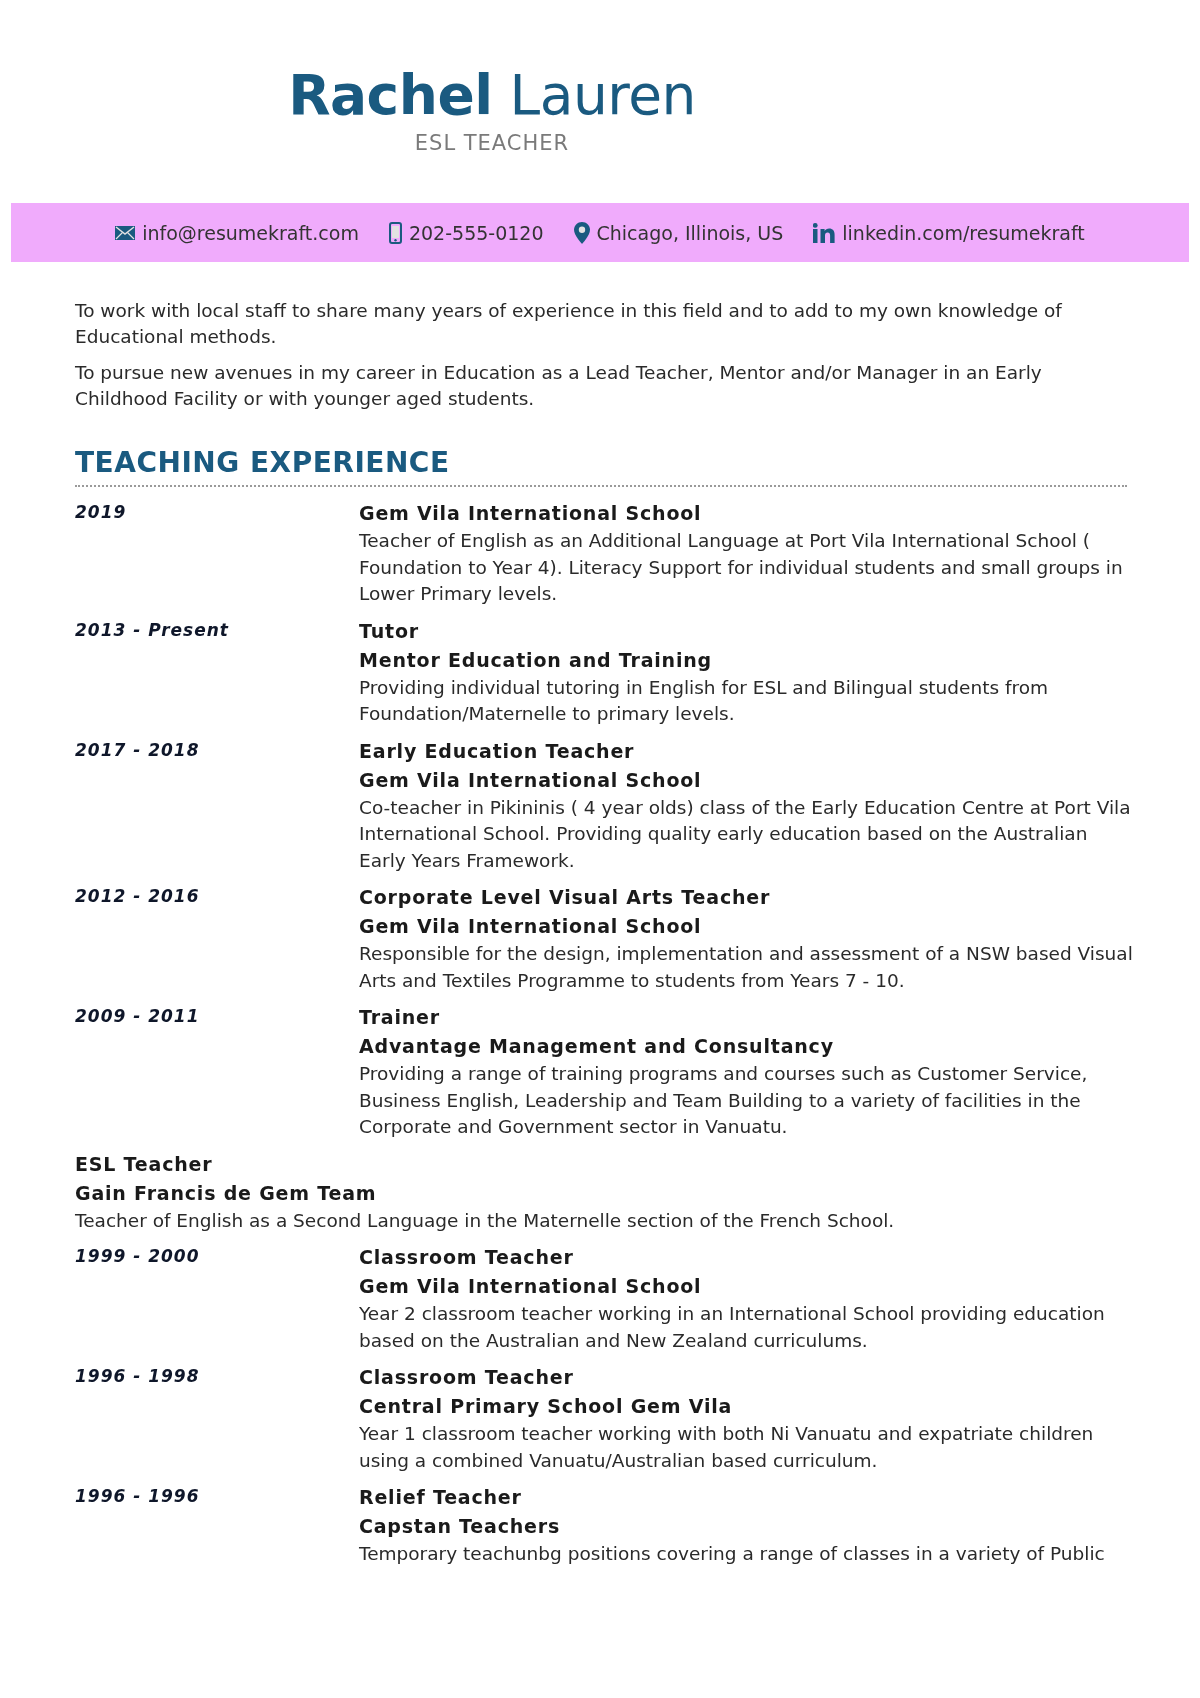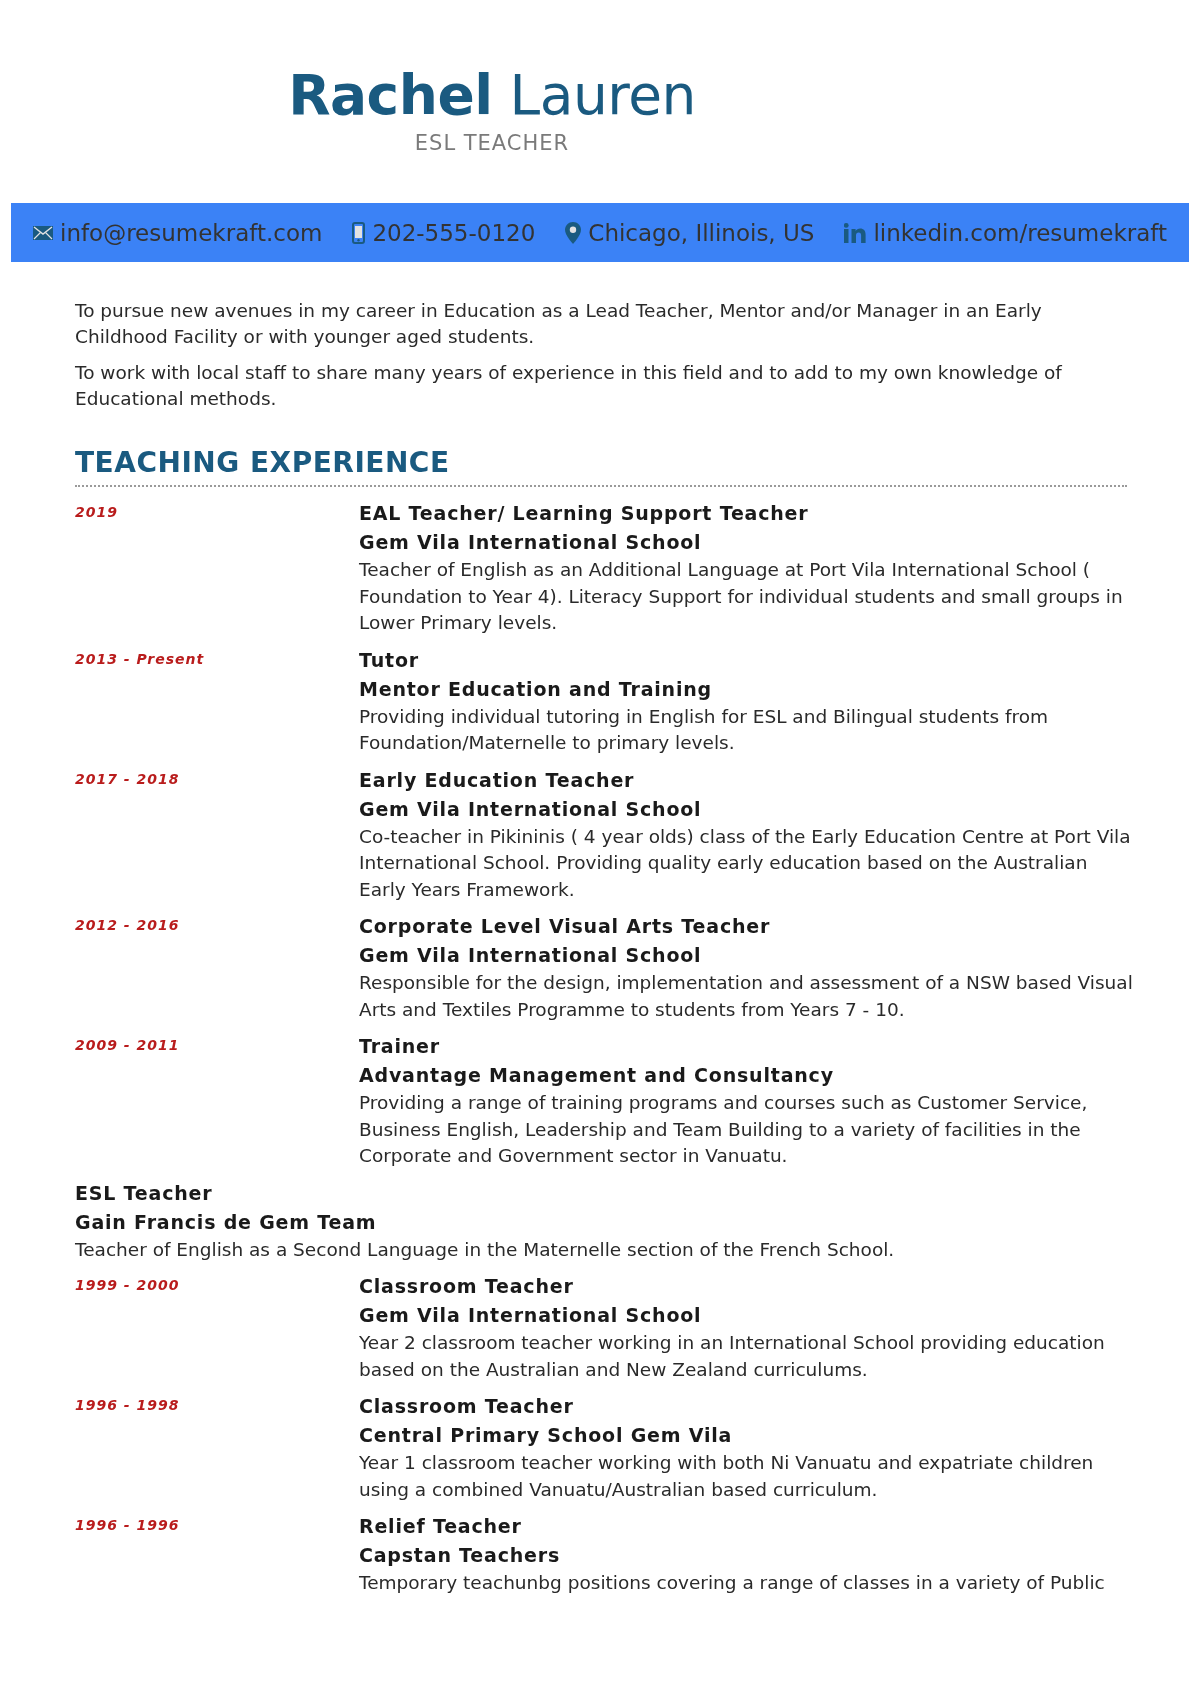--- a/index.html
+++ b/index.html
@@ -5,34 +5,34 @@
     * { box-sizing: border-box; margin: 0; padding: 0; }
     html, body { width: 1200px; height: 1698px; background: #ffffff; overflow: hidden; }
     body { font-family: "DejaVu Sans", "Liberation Sans", sans-serif; color: #222222; position: relative; }
 
     .header { position: absolute; top: 62px; left: 0; width: 984px; text-align: center; }
     .name { font-size: 55px; line-height: 66px; color: #1a5a80; letter-spacing: -0.5px; }
     .name .first { font-weight: bold; }
     .name .last { font-weight: normal; }
     .role { font-size: 21px; line-height: 26px; color: #7a7a7a; letter-spacing: 1px; margin-top: 2px; }
 
-    .contact-bar { position: absolute; top: 203px; left: 11px; width: 1178px; height: 59px; background: #3b82f6;
-      display: flex; align-items: center; justify-content: center; gap: 30px; font-size: 23px; color: #333333; text-align: center; }
+    .contact-bar { position: absolute; top: 203px; left: 11px; width: 1178px; height: 59px; background: #f0abfc;
+      display: flex; align-items: center; justify-content: center; gap: 30px; font-size: 19px; color: #333333; text-align: center; }
     .contact-item { display: flex; align-items: center; gap: 7px; white-space: nowrap; }
     .contact-item svg { display: block; }
 
     .objective { position: absolute; top: 298px; left: 75px; width: 1060px; font-size: 18.5px; line-height: 26px; color: #2a2a2a; }
     .objective p { margin-bottom: 10px; }
 
     .section-title { position: absolute; top: 446px; left: 75px; font-size: 28px; color: #1a5a80; letter-spacing: 0.5px; line-height: 34px; }
     .section-rule { position: absolute; top: 485px; left: 75px; width: 1052px; border-top: 2px dotted #9a9a9a; }
 
     .experience { position: absolute; top: 499px; left: 75px; width: 1060px; }
     .job { display: flex; margin-bottom: 9px; }
-    .job-date { width: 284px; flex: 0 0 284px; font-style: italic; font-weight: bold; font-size: 14px; letter-spacing: 1px; line-height: 26px; color: #b91c1c; }
+    .job-date { width: 284px; flex: 0 0 284px; font-style: italic; font-weight: bold; font-size: 17px; letter-spacing: 1px; line-height: 26px; color: #0f172a; }
     .job-body { flex: 1; }
     .job-title, .job-company { font-weight: bold; font-size: 19px; line-height: 29px; letter-spacing: 0.8px; color: #1a1a1a; }
     .job-desc { font-size: 18.5px; line-height: 26.5px; color: #2a2a2a; }
   </style>
 </head>
 <body>
 
 <header class="header">
   <div class="name">
     <span class="first">Rachel</span>
@@ -77,32 +77,31 @@
           <rect x="0" y="6" width="4.5" height="14" fill="#1a5a80"></rect>
           <circle cx="2.25" cy="2.4" r="2.4" fill="#1a5a80"></circle>
           <path d="M7.5 6 H11.6 V8 C12.5 6.5 14 5.6 16.2 5.6 C19.6 5.6 21.6 7.7 21.6 11.8 V20 H17.1 V12.6 C17.1 10.6 16.4 9.4 14.6 9.4 C12.9 9.4 12 10.6 12 12.6 V20 H7.5 Z" fill="#1a5a80"></path>
         </svg>
     </span>
     <span>linkedin.com/resumekraft</span>
   </div>
 </div>
 
 <section class="objective">
+  <p>To work with local staff to share many years of experience in this field and to add to my own knowledge of Educational methods.</p>
   <p>To pursue new avenues in my career in Education as a Lead Teacher, Mentor and/or Manager in an Early Childhood Facility or with younger aged students.</p>
-  <p>To work with local staff to share many years of experience in this field and to add to my own knowledge of Educational methods.</p>
 </section>
 
 <h2 class="section-title">TEACHING EXPERIENCE</h2>
 <div class="section-rule"></div>
 
 <section class="experience">
   <div class="job">
     <div class="job-date">2019</div>
     <div class="job-body">
-      <div class="job-title">EAL Teacher/ Learning Support Teacher</div>
       <div class="job-company">Gem Vila International School</div>
       <div class="job-desc">Teacher of English as an Additional Language at Port Vila International School ( Foundation to Year 4). Literacy Support for individual students and small groups in Lower Primary levels.</div>
     </div>
   </div>
   <div class="job">
     <div class="job-date">2013 - Present</div>
     <div class="job-body">
       <div class="job-title">Tutor</div>
       <div class="job-company">Mentor Education and Training</div>
       <div class="job-desc">Providing individual tutoring in English for ESL and Bilingual students from Foundation/Maternelle to primary levels.</div>

